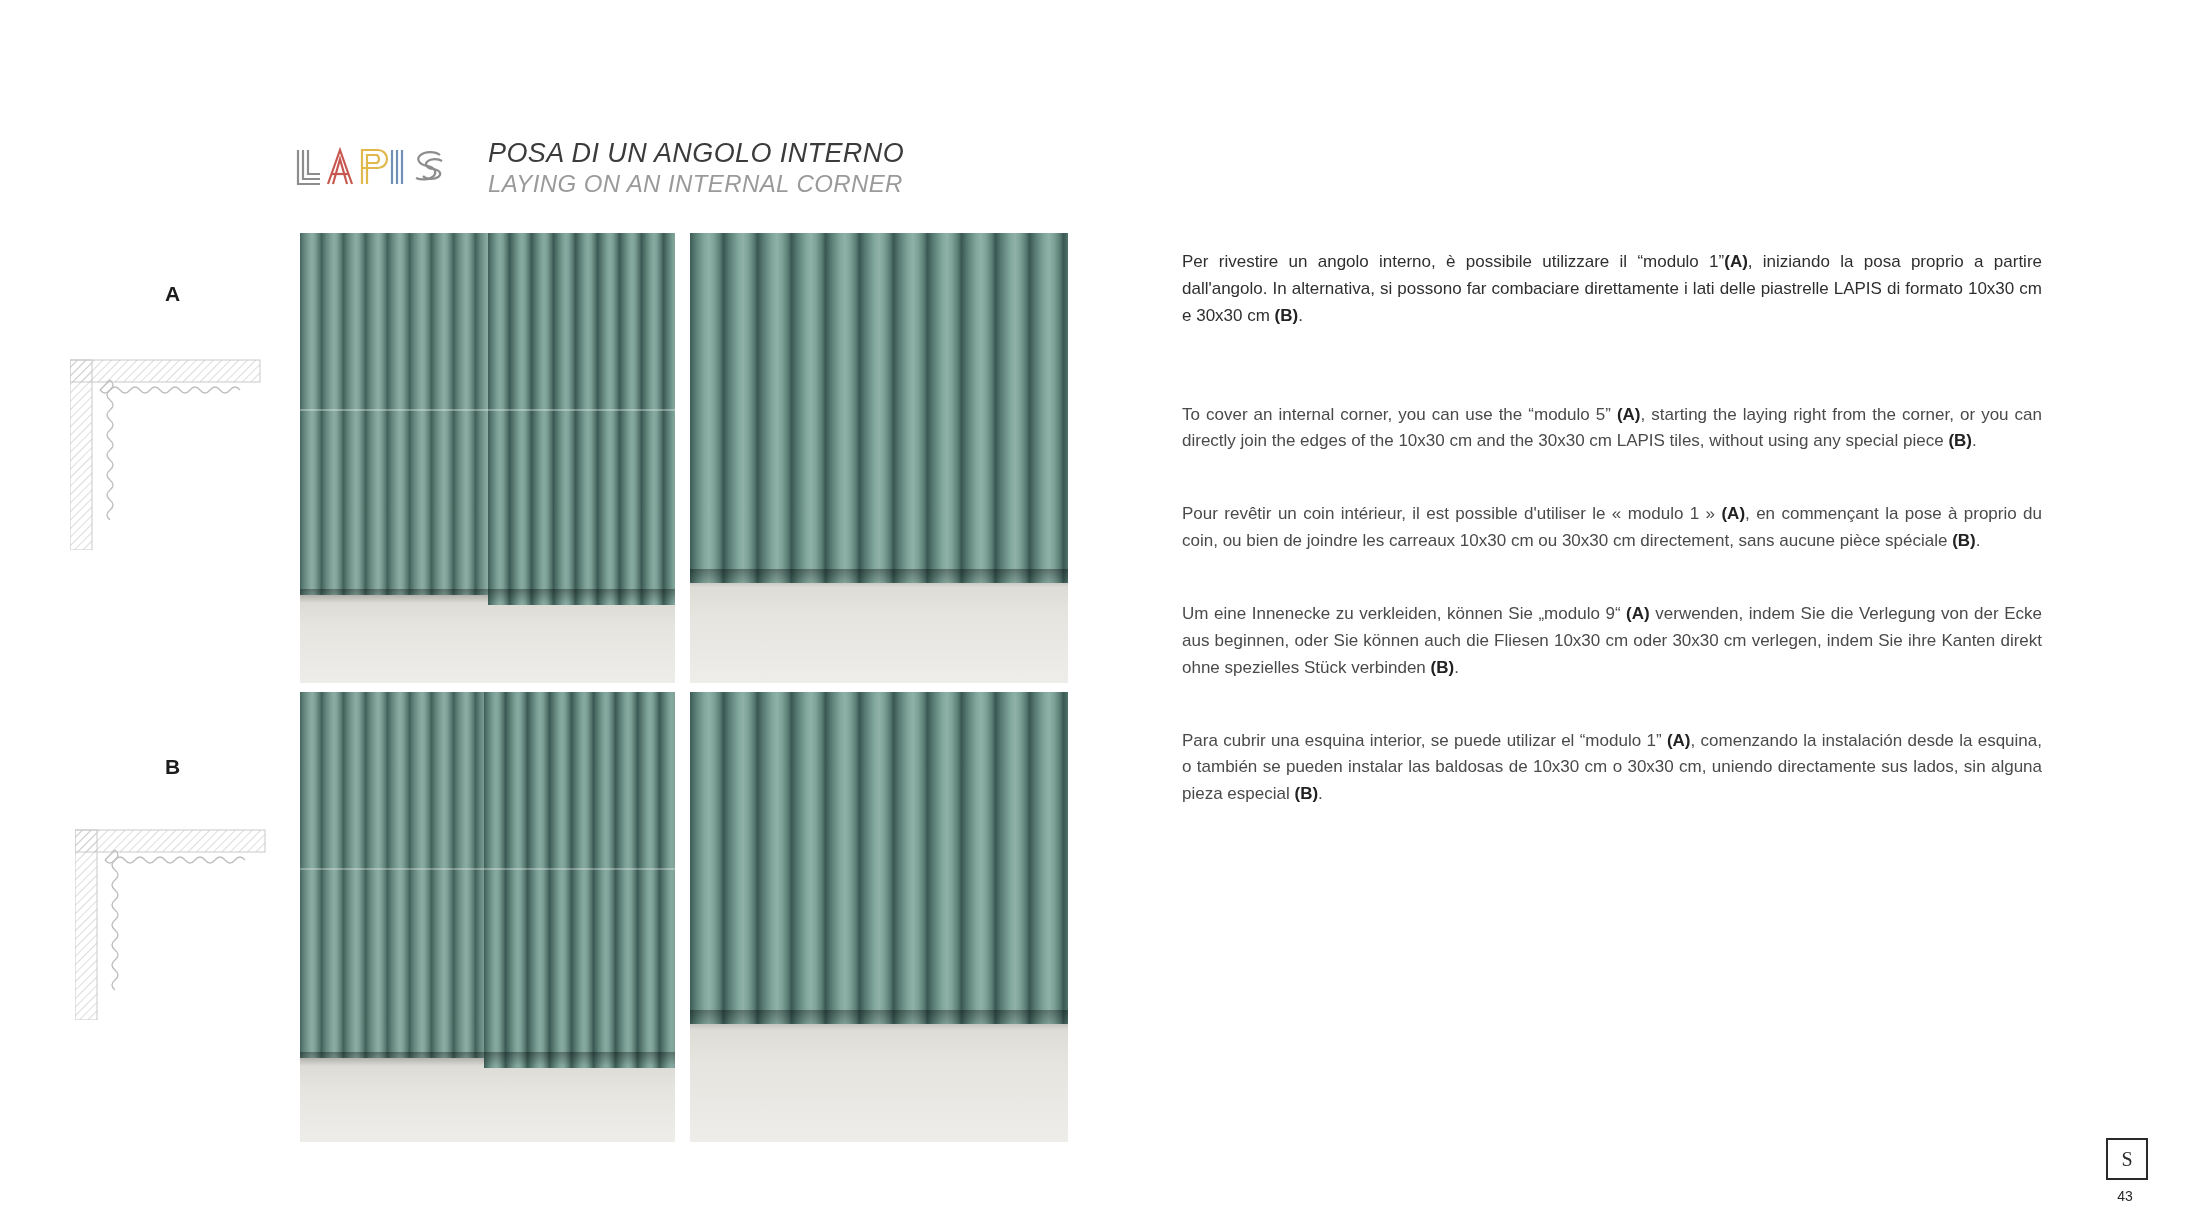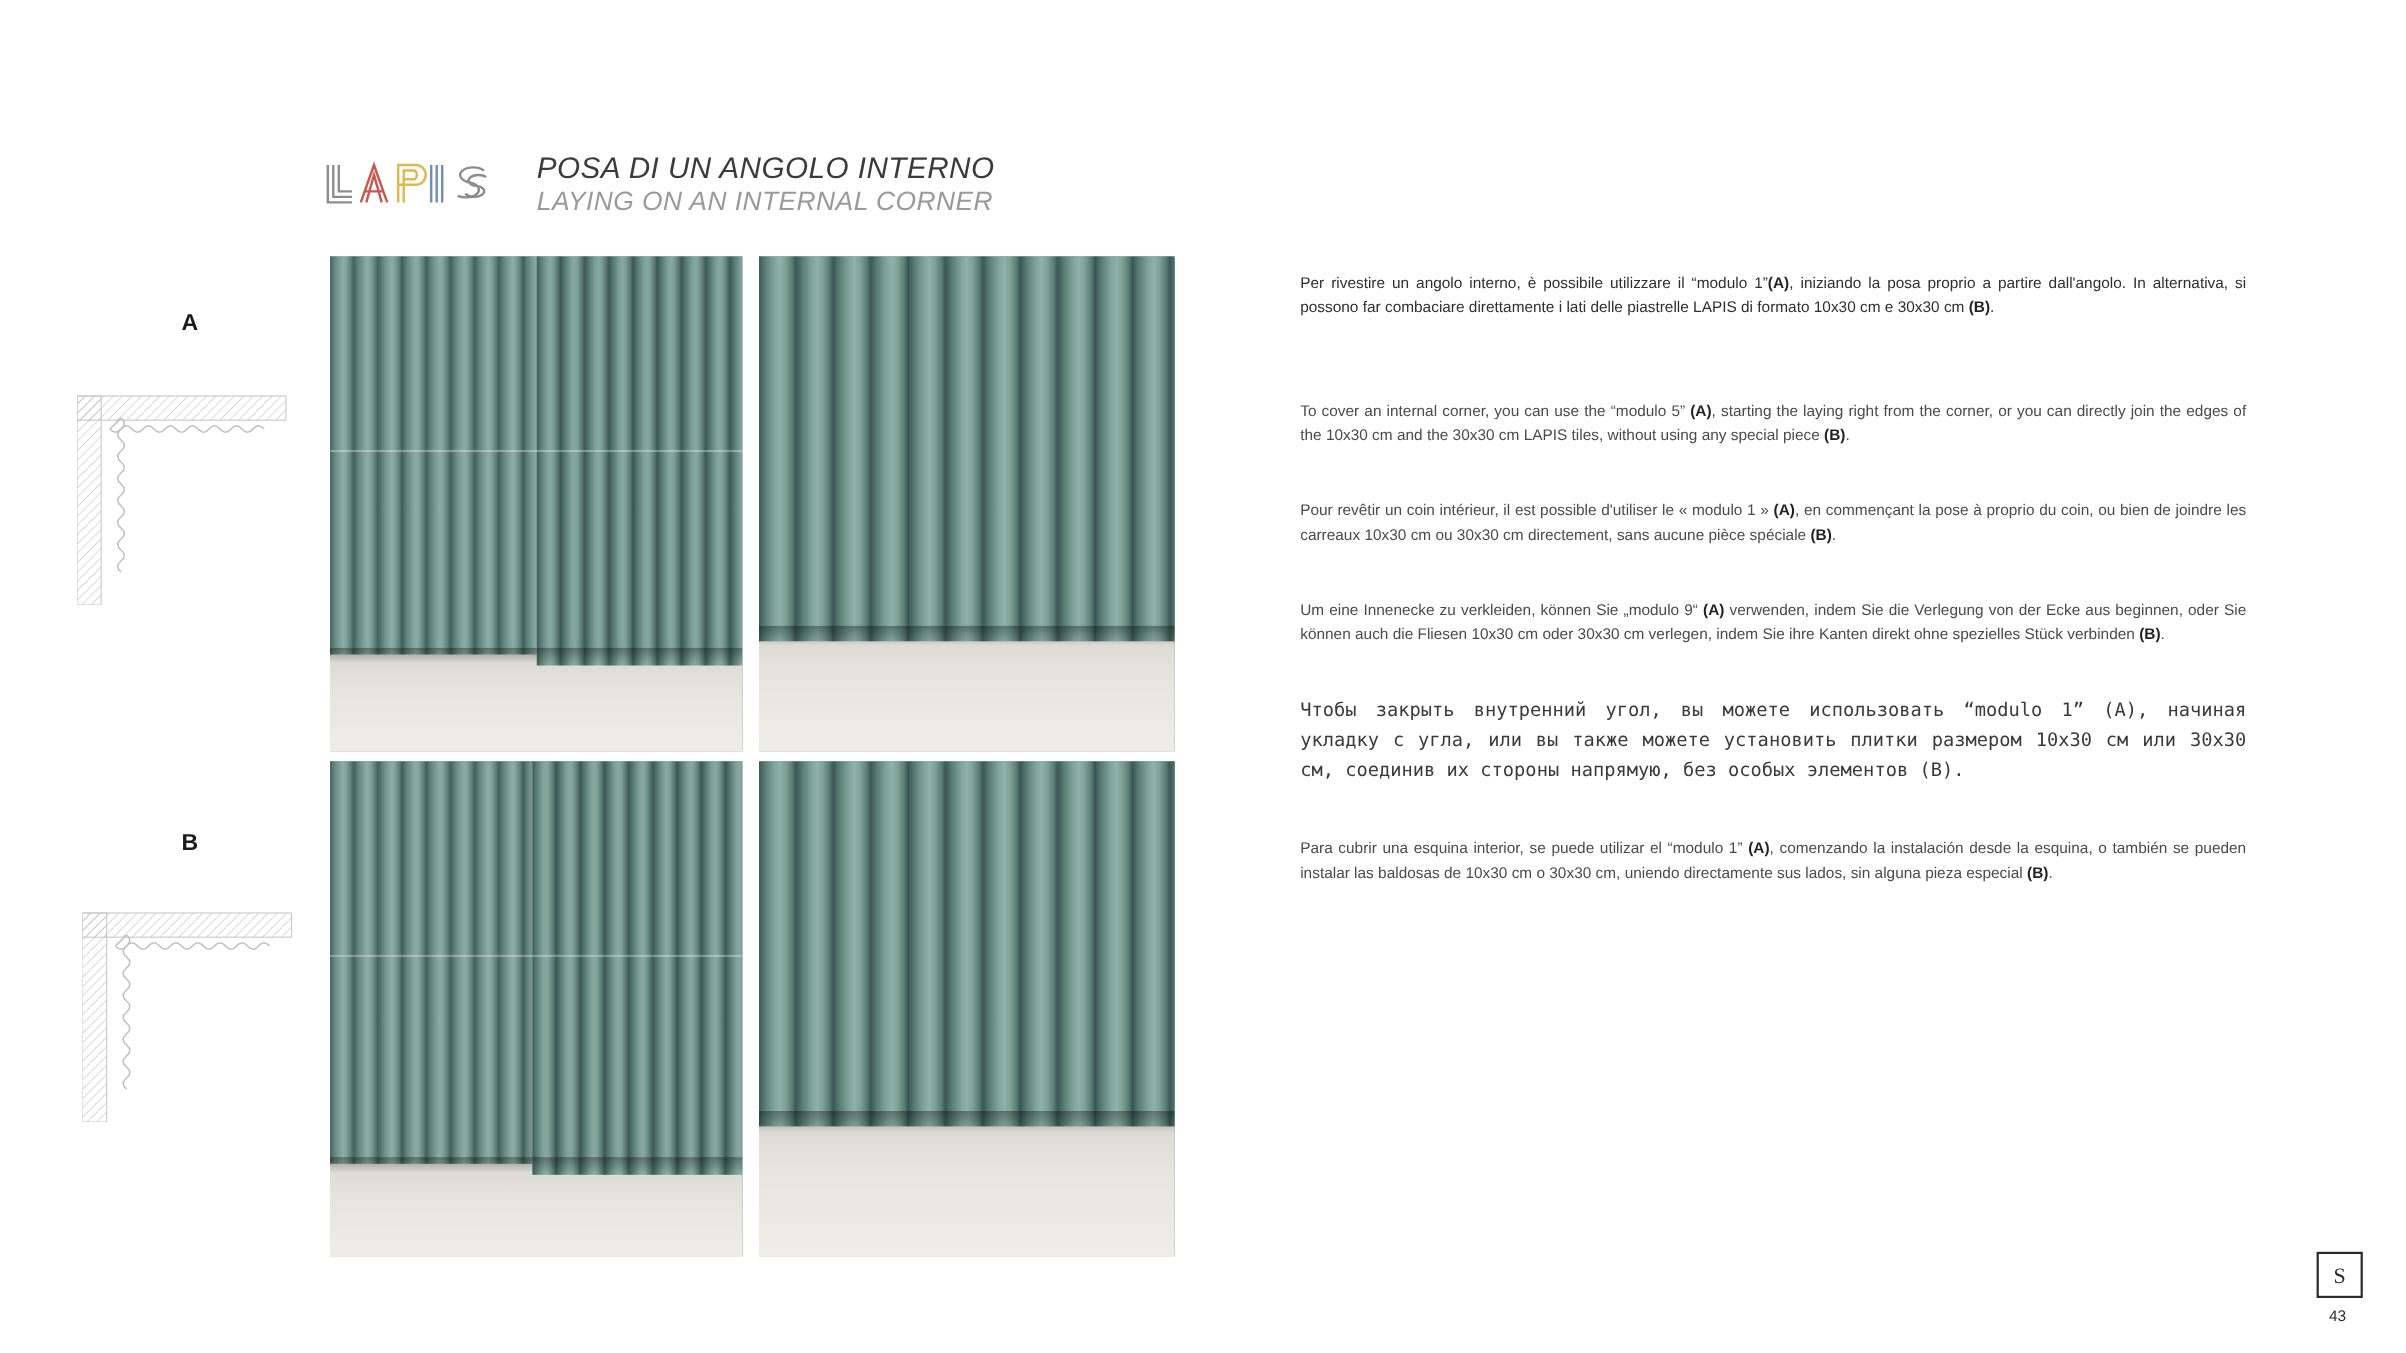--- a/index.html
+++ b/index.html
@@ -109,21 +109,21 @@
   }
 
   
   .textcol {
     position: absolute;
     left: 1182px;
     top: 232px;
     width: 860px;
   }
   .para {
-    font-size: 14px;
+    font-size: 17px;
     line-height: 1.58;
     text-align: justify;
     color: #4a4a4a;
     margin-bottom: 46px;
   }
   .para.it {
     color: #2f2f2f;
     margin-bottom: 72px;
   }
   .para.ru {
@@ -276,21 +276,20 @@
 <div class="textcol">
 
   <p class="para it"><span>Per rivestire un angolo interno, è possibile utilizzare il “modulo 1”</span><b>(A)</b><span>, iniziando la posa proprio a partire dall'angolo. In alternativa, si possono far combaciare direttamente i lati delle piastrelle LAPIS di formato 10x30 cm e 30x30 cm </span><b>(B)</b><span>.</span></p>
 
   <p class="para"><span>To cover an internal corner, you can use the “modulo 5” </span><b>(A)</b><span>, starting the laying right from the corner, or you can directly join the edges of the 10x30 cm and the 30x30 cm LAPIS tiles, without using any special piece </span><b>(B)</b><span>.</span></p>
 
   <p class="para"><span>Pour revêtir un coin intérieur, il est possible d'utiliser le « modulo 1 » </span><b>(A)</b><span>, en commençant la pose à proprio du coin, ou bien de joindre les carreaux 10x30 cm ou 30x30 cm directement, sans aucune pièce spéciale </span><b>(B)</b><span>.</span></p>
 
   <p class="para"><span>Um eine Innenecke zu verkleiden, können Sie „modulo 9“ </span><b>(A)</b><span> verwenden, indem Sie die Verlegung von der Ecke aus beginnen, oder Sie können auch die Fliesen 10x30 cm oder 30x30 cm verlegen, indem Sie ihre Kanten direkt ohne spezielles Stück verbinden </span><b>(B)</b><span>.</span></p>
 
-  <p class="para ru">Чтобы закрыть внутренний угол, вы можете использовать “modulo 1” (A), начиная укладку с угла, или вы также можете установить плитки размером 10x30 см или 30x30 см, соединив их стороны напрямую, без особых элементов (B).</p>
 
   <p class="para"><span>Para cubrir una esquina interior, se puede utilizar el “modulo 1” </span><b>(A)</b><span>, comenzando la instalación desde la esquina, o también se pueden instalar las baldosas de 10x30 cm o 30x30 cm, uniendo directamente sus lados, sin alguna pieza especial </span><b>(B)</b><span>.</span></p>
 
 </div>
 
 <div class="brand-mark">
   <svg width="26" height="26" viewBox="0 0 26 26" xmlns="http://www.w3.org/2000/svg">
     <text x="13" y="20" text-anchor="middle" font-family="Liberation Serif, serif" font-size="20" fill="#2a2a2a">S</text>
   </svg>
 </div>

